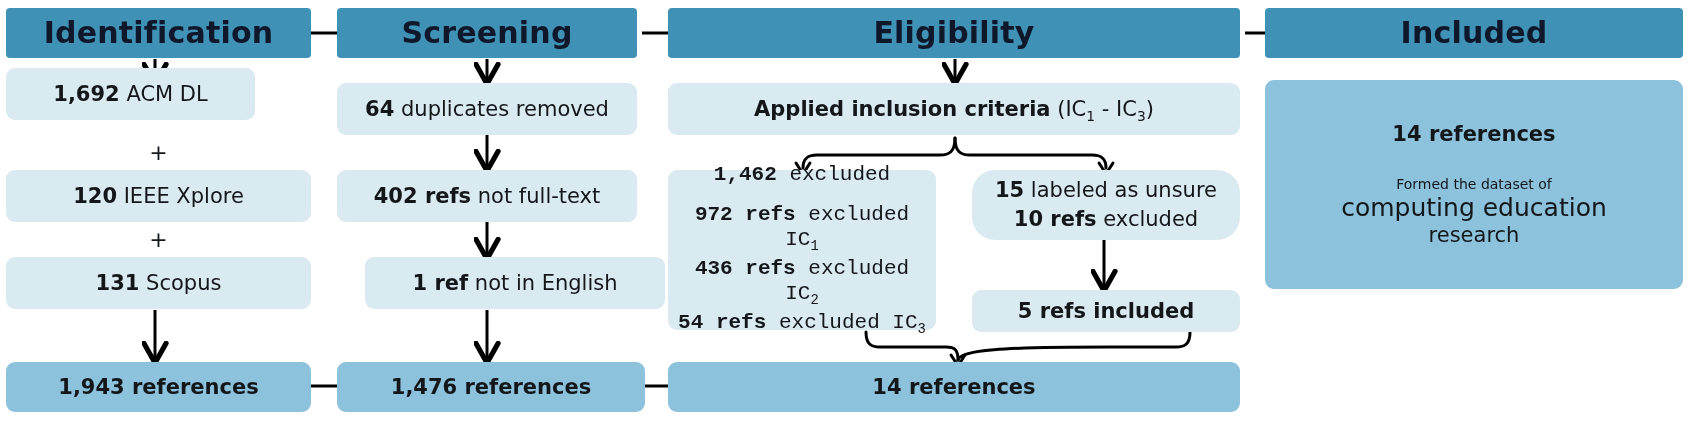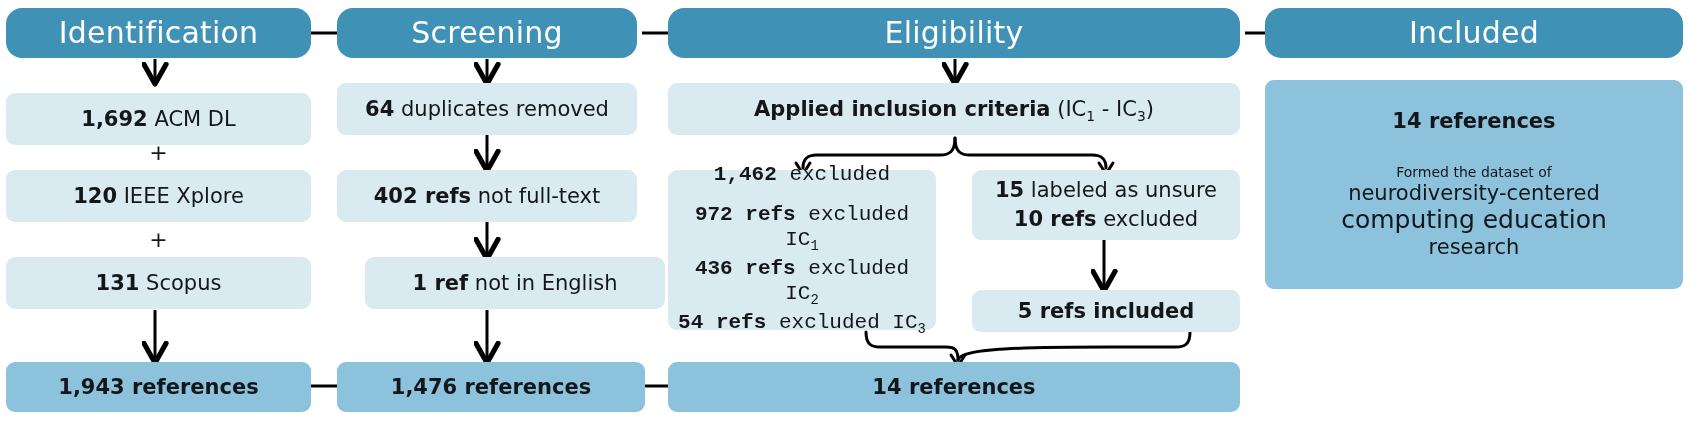--- a/index.html
+++ b/index.html
@@ -21,25 +21,25 @@
     border-radius:9px;
     display:flex;
     align-items:center;
     justify-content:center;
     text-align:center;
     color:#14171a;
     line-height:1.18;
   }
   .hdr{
     background:#3f91b5;
-    color:#ffffff;
-    font-weight:400;
+    color:#0f172a;
+    font-weight:700;
     font-size:30px;
     letter-spacing:.2px;
-    border-radius:16px;
+    border-radius:4px;
   }
   .light{ background:#daeaf1; font-size:21px; }
   .med{ background:#8cc2dc; font-size:21px; font-weight:700; }
 
   .b{font-weight:700;}
   .n{font-weight:400;}
   sub{font-size:.66em; line-height:0;}
 
   .plus{
     position:absolute;
@@ -98,21 +98,21 @@
 
     <g fill="none" stroke="#000" stroke-width="3" stroke-linecap="round" stroke-linejoin="round">
       <path d="M866,332 C866,344 871,347 880,347 L946,347 C955,347 958,350 958,360"></path>
       <path d="M1190,332 C1190,344 1185,347 1176,347 L1110,347 C1001,347 960,350 958,360"></path>
       <path d="M951,355 L958,366 L965,355"></path>
     </g>
   </svg>
 
   <div class="box hdr" style="left:6px;top:8px;width:305px;height:50px;">Identification</div>
 
-  <div class="box light" style="left:6px;top:93px;width:305px;height:52px;text-align:right;">
+  <div class="box light" style="left:6px;top:68px;width:249px;height:52px;text-align:right;">
     <span><span class="b">1,692</span><span class="n"> ACM DL</span></span>
   </div>
 
   <div class="plus" style="left:6px;top:140px;width:305px;">+</div>
 
   <div class="box light" style="left:6px;top:170px;width:305px;height:52px;">
     <span><span class="b">120</span><span class="n"> IEEE Xplore</span></span>
   </div>
 
   <div class="plus" style="left:6px;top:227px;width:305px;">+</div>
@@ -153,36 +153,35 @@
       <span class="b">972 refs</span><span class="n"> excluded IC</span><sub>1</sub>
     </span>
     <span class="ln" style="margin:2px 0;">
       <span class="b">436 refs</span><span class="n"> excluded IC</span><sub>2</sub>
     </span>
     <span class="ln" style="margin:2px 0;">
       <span class="b">54 refs</span><span class="n"> excluded IC</span><sub>3</sub>
     </span>
   </div>
 
-  <div class="box light stack" style="left:972px;top:170px;width:268px;height:70px;padding:4px 10px;">
+  <div class="box light stack" style="left:972px;top:170px;width:268px;height:70px;padding:4px 10px;border-radius:23px;">
     <span class="ln" style="margin-bottom:4px;">
       <span class="b">15</span><span class="n"> labeled as unsure</span>
     </span>
     <span class="ln">
       <span class="b">10 refs</span><span class="n"> excluded</span>
     </span>
   </div>
 
   <div class="box light" style="left:972px;top:290px;width:268px;height:42px;font-weight:700;">5 refs included</div>
 
   <div class="box med" style="left:668px;top:362px;width:572px;height:50px;">14 references</div>
 
   <div class="box hdr" style="left:1265px;top:8px;width:418px;height:50px;">Included</div>
 
   <div class="box med stack" style="left:1265px;top:80px;width:418px;height:209px;font-weight:400;padding:10px 16px;">
     <span class="ln b" style="font-size:21px;margin-bottom:30px;">14 references</span>
     <span class="ln" style="font-size:14px;">Formed the dataset of</span>
-    <span class="ln" style="font-size:21px;">neurodiversity-centered</span>
     <span class="ln" style="font-size:25px;">computing education</span>
     <span class="ln" style="font-size:21px;">research</span>
   </div>
 
 </div>
 
 </body></html>

